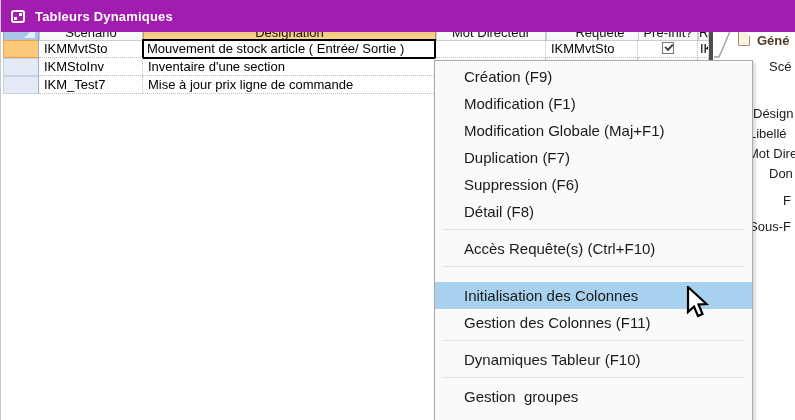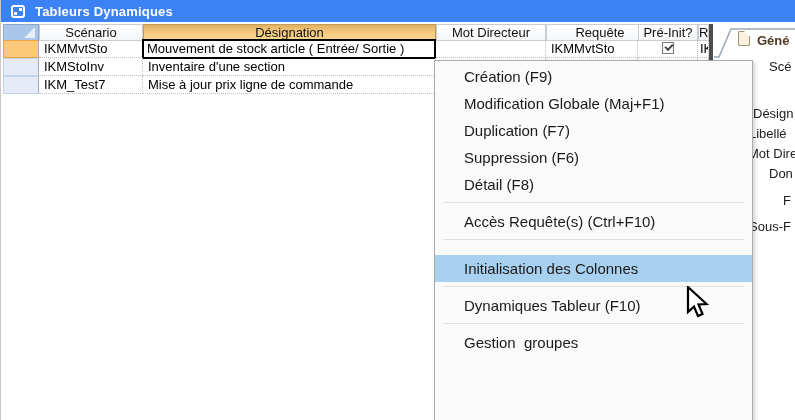--- a/index.html
+++ b/index.html
@@ -4,22 +4,22 @@
 <style>
   * { margin:0; padding:0; box-sizing:border-box; }
   html,body { width:795px; height:420px; }
   body {
     position:relative; width:795px; height:420px; overflow:hidden;
     background:#ffffff; font-family:"Liberation Sans", sans-serif;
     border-left:1px solid #c9c9c9;
   }
   
   .titlebar {
-    position:absolute; left:0; top:0; width:795px; height:22px;
-    background:#3b82f6; display:flex; align-items:center; z-index:3;
+    position:absolute; left:0; top:0; width:795px; height:32px;
+    background:#a21caf; display:flex; align-items:center; z-index:3;
   }
   .title-icon {
     position:relative; width:14px; height:13px; margin-left:10px;
     border:2px solid #fff; border-radius:3px;
   }
   .title-icon::before {
     content:""; position:absolute; left:1px; bottom:1px; width:3px; height:3px; background:#fff;
   }
   .title-icon::after {
     content:""; position:absolute; right:1px; top:1px; width:3px; height:3px; background:#fff;
@@ -184,28 +184,30 @@
 <div class="panel-label" style="left:768px; top:59px;">Scé</div>
 <div class="panel-label" style="left:752px; top:106px;">Désign</div>
 <div class="panel-label" style="left:748px; top:126px;">Libellé</div>
 <div class="panel-label" style="left:747px; top:146px;">Mot Dire</div>
 <div class="panel-label" style="left:768px; top:166px;">Don</div>
 <div class="panel-label" style="left:782px; top:193px;">F</div>
 <div class="panel-label" style="left:748px; top:219px;">Sous-F</div>
 
 <div class="context-menu">
   <div class="menu-item">Création (F9)</div>
+  <div class="menu-item">Modification (F1)</div>
   <div class="menu-item">Modification Globale (Maj+F1)</div>
   <div class="menu-item">Duplication (F7)</div>
   <div class="menu-item">Suppression (F6)</div>
   <div class="menu-item">Détail (F8)</div>
   <div class="menu-sep"></div>
   <div class="menu-item">Accès Requête(s) (Ctrl+F10)</div>
   <div class="menu-sep"></div>
   <div class="menu-item highlighted">Initialisation des Colonnes</div>
+  <div class="menu-item">Gestion des Colonnes (F11)</div>
   <div class="menu-sep"></div>
   <div class="menu-item">Dynamiques Tableur (F10)</div>
   <div class="menu-sep"></div>
   <div class="menu-item">Gestion  groupes</div>
 </div>
 
 <svg class="cursor" width="26" height="34" viewBox="0 0 26 34">
   <path d="M2 1 L2 26 L8 20.5 L12 30 L16.5 28 L12.5 18.5 L20.5 18 Z" fill="#ffffff" stroke="#000000" stroke-width="2.2" stroke-linejoin="miter"></path>
 </svg>
 

